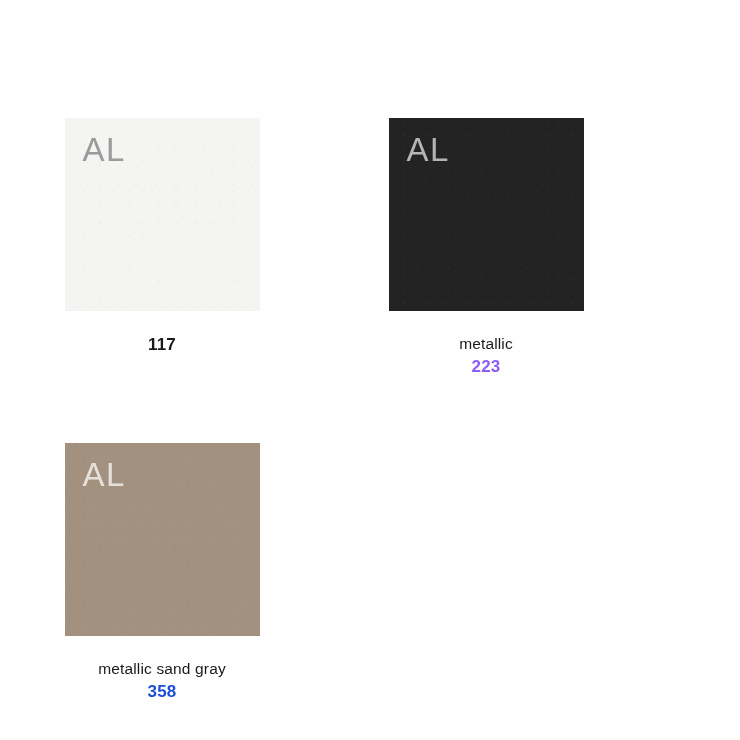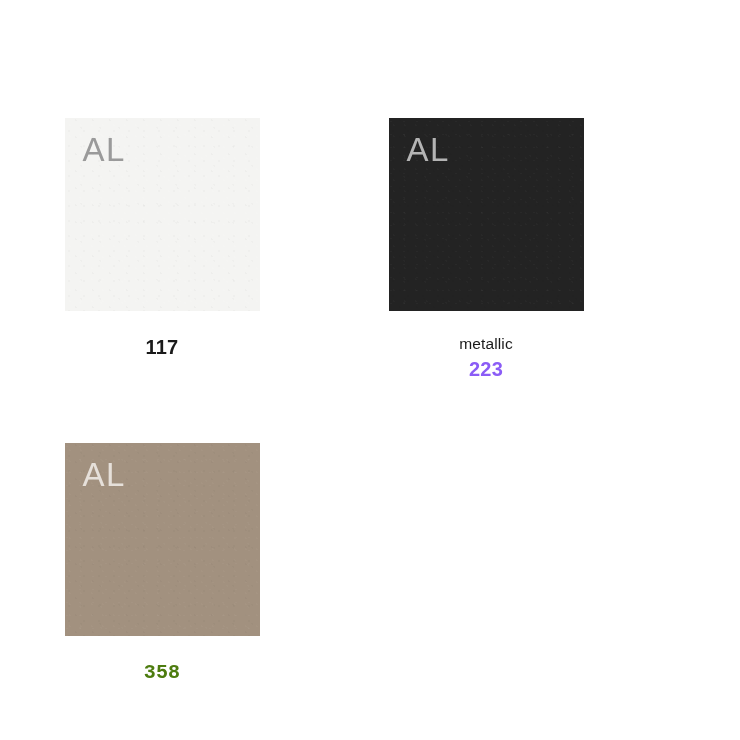--- a/index.html
+++ b/index.html
@@ -86,21 +86,21 @@
     display: block;
     font-size: 15.5px;
     font-weight: 400;
     letter-spacing: 0.15px;
     line-height: 1.35;
     color: #1a1a1a;
   }
 
   .caption-code {
     display: block;
-    font-size: 20px;
+    font-size: 17px;
     font-weight: 700;
     letter-spacing: 0.2px;
     line-height: 1.35;
     color: #111111;
     margin-top: 1px;
   }
 </style>
 </head>
 <body style="background: rgb(255, 255, 255);">
 
@@ -123,17 +123,18 @@
       <span class="caption-name" style="color: rgb(26, 26, 26);">metallic</span>
       <span class="caption-code" style="color: #8b5cf6;">223</span>
     </div>
   </div>
 
   <div class="swatch-cell col-1 row-2">
     <div class="swatch-chip" style="background: rgb(162, 145, 127);">
       <span class="al-mark" style="color: rgb(230, 224, 218);">AL</span>
     </div>
     <div class="swatch-caption">
-      <span class="caption-code" style="color: #4d7c0f; font-family: Liberation Mono, monospace;">358</span>
+      <span class="caption-name" style="color: rgb(26, 26, 26);">metallic sand gray</span>
+      <span class="caption-code" style="color: #1d4ed8;">358</span>
     </div>
   </div>
 
 </div>
 
 </body></html>

